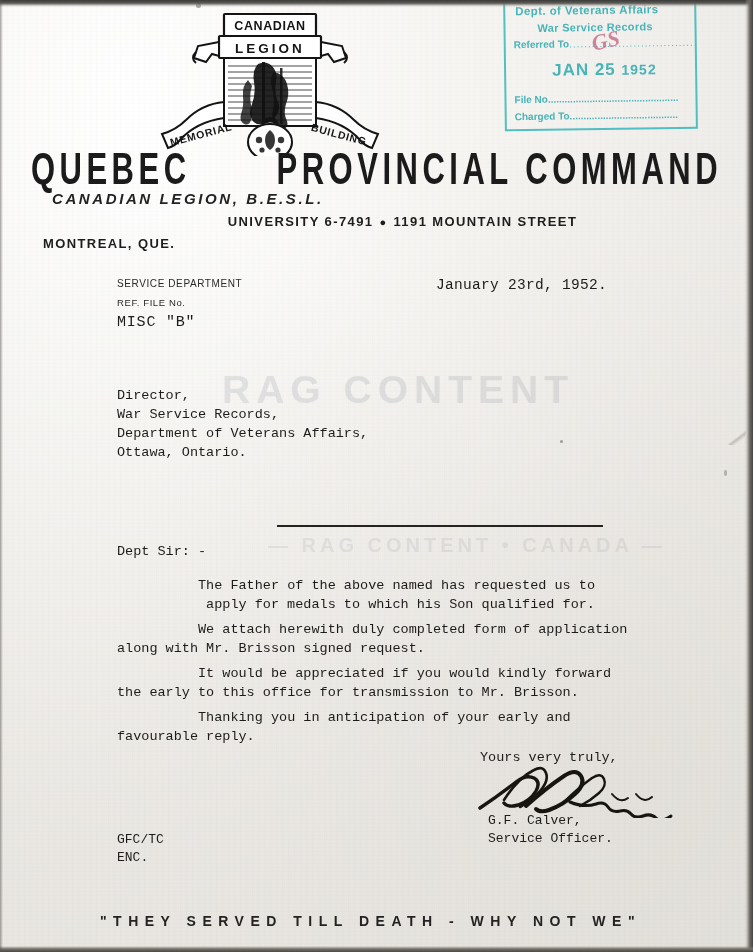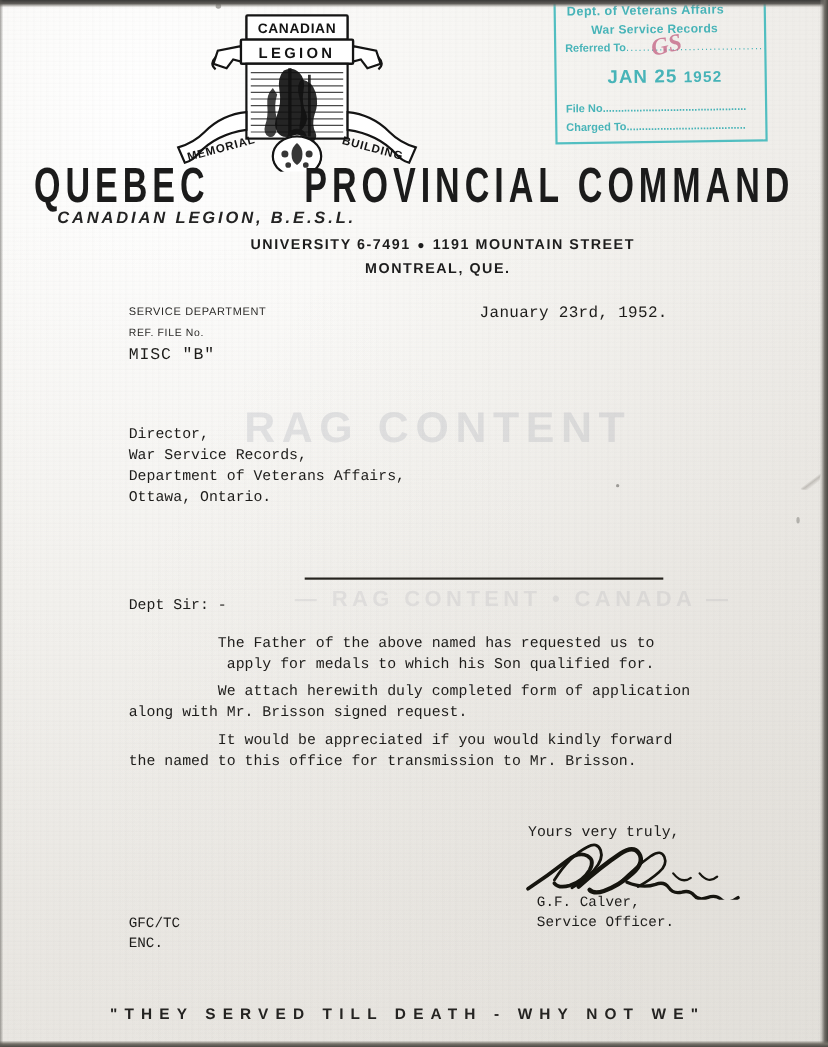--- a/index.html
+++ b/index.html
@@ -183,21 +183,20 @@
     font-size: 13px;
     letter-spacing: 1.4px;
     color: #1d1d1d;
     padding-left: 52px;
   }
   .lh-phone .dot { font-size: 11px; margin: 0 6px; }
   .lh-city {
     position: absolute;
     left: 0; right: 0;
     top: 236px;
-    text-align: center;
     font-family: "Liberation Sans", sans-serif;
     font-weight: 700;
     font-size: 13px;
     letter-spacing: 1.4px;
     color: #1d1d1d;
     padding-left: 43px;
   }
 
   
   .tw {
@@ -403,22 +402,24 @@
 
   <div class="salutation tw">Dept Sir: -</div>
 
   <div class="para p1 tw"><span>          The Father of the above named has requested us to</span>
 <span>apply for medals to which his Son qualified for.</span></div>
 
   <div class="para p2 tw"><span>          We attach herewith duly completed form of application</span>
 <span>along with Mr. Brisson signed request.</span></div>
 
   <div class="para p3 tw"><span>          It would be appreciated if you would kindly forward</span>
-<span>the named to this office for transmission to Mr. Brisson.</span></div>
-
+<span>the early to this office for transmission to Mr. Brisson.</span></div>
+
+  <div class="para p4 tw"><span>          Thanking you in anticipation of your early and</span>
+<span>favourable reply.</span></div>
 
   <div class="closing tw">Yours very truly,</div>
 
   <div class="signature">
     <svg viewBox="0 0 215 58" width="215" height="58" aria-hidden="true">
       <g fill="none" stroke="#16150f" stroke-linecap="round" stroke-linejoin="round">
         <path d="M6 48 q18 -12 36 -26 q10 -8 18 -4 q7 4 2 13 q-6 10 -18 14 q-10 3 -14 -2" stroke-width="3.4"></path>
         <path d="M30 40 q14 -22 30 -30 q9 -5 12 3 q3 8 -6 18 q-9 10 -20 16" stroke-width="2.6"></path>
         <path d="M52 46 q20 -18 38 -30 q12 -8 17 0 q5 8 -6 18 q-12 11 -26 16 q-9 3 -13 -1" stroke-width="4"></path>
         <path d="M88 44 q16 -16 30 -26 q9 -6 12 1 q3 7 -5 14 q-9 8 -19 13" stroke-width="2.4"></path>

